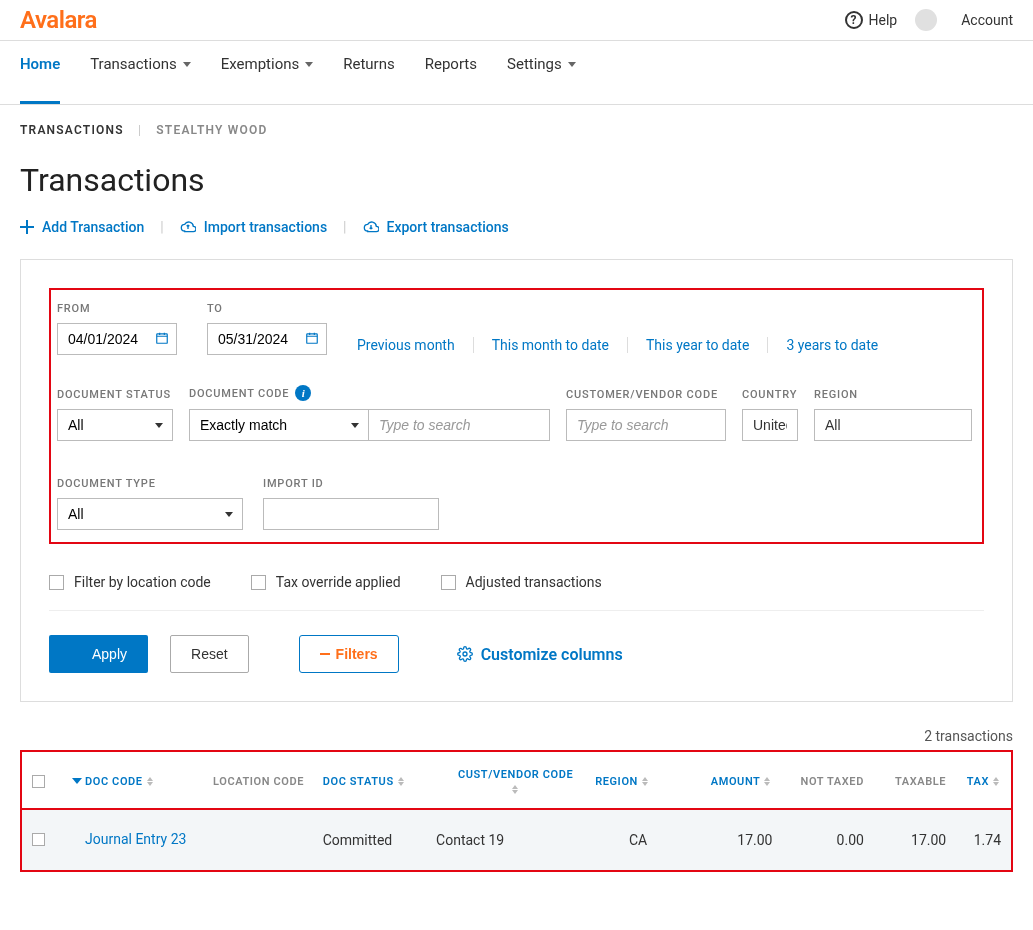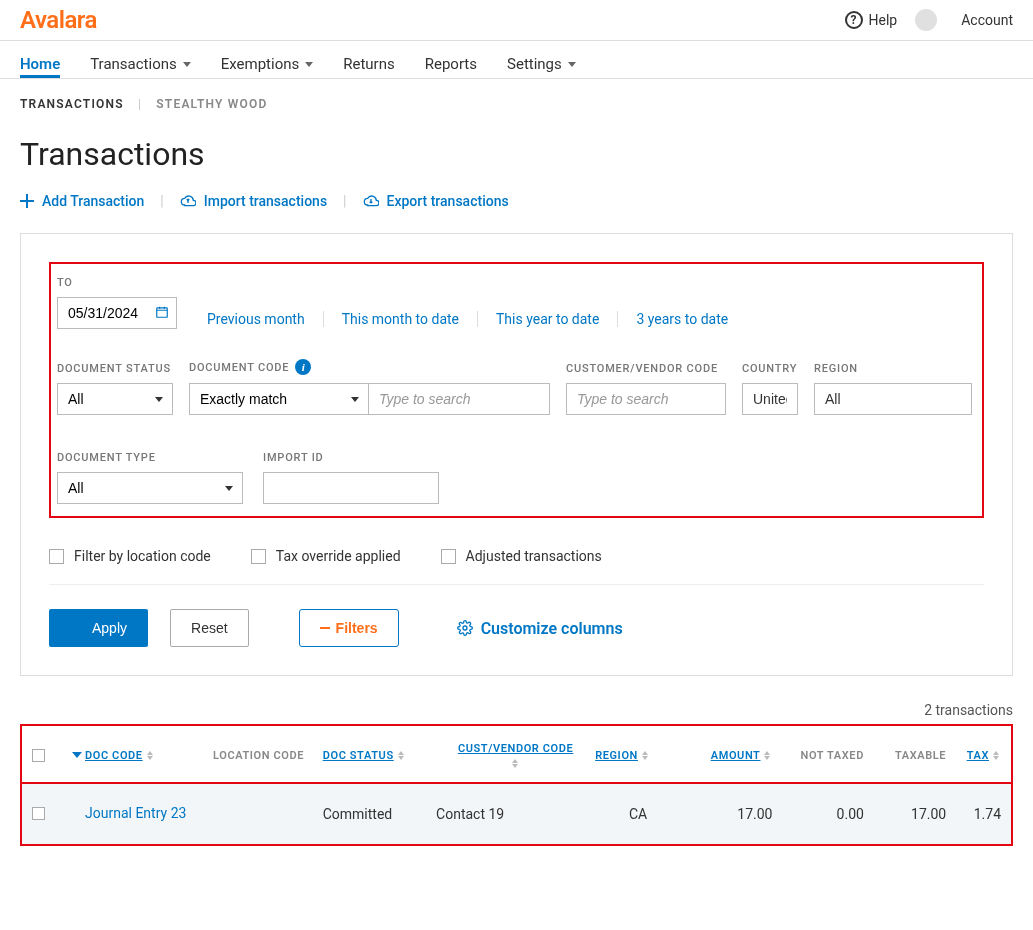--- a/index.html
+++ b/index.html
@@ -7,21 +7,21 @@
   body { width:1033px; }
   .topbar { display:flex; align-items:center; justify-content:space-between; padding:6px 20px; border-bottom:1px solid #ddd; }
   .logo { display:flex; align-items:center; gap:2px; }
   .logo-text { font-size:24px; font-weight:600; color:#ff6f1a; letter-spacing:-0.5px; }
   .topright { display:flex; align-items:center; gap:18px; font-size:14px; color:#333; }
   .help { display:flex; align-items:center; gap:6px; cursor:pointer; }
   .help-icon { width:18px; height:18px; display:inline-flex; align-items:center; justify-content:center; border:2px solid #333; border-radius:50%; font-size:12px; font-weight:700; }
   .account { display:flex; align-items:center; gap:24px; cursor:pointer; }
   .avatar { width:22px; height:22px; background:#e0e0e0; border-radius:50%; }
   .nav { display:flex; gap:30px; padding:0 20px; border-bottom:1px solid #ddd; }
-  .nav-item { padding:14px 0 2px; font-size:15px; color:#333; cursor:pointer; display:flex; align-items:center; gap:6px; border-bottom:3px solid transparent; }
+  .nav-item { padding:14px 0 28px; font-size:15px; color:#333; cursor:pointer; display:flex; align-items:center; gap:6px; border-bottom:3px solid transparent; }
   .nav-item.active { color:#0077c5; font-weight:600; border-bottom-color:#0077c5; }
   .caret-down { width:0; height:0; border-left:4px solid transparent; border-right:4px solid transparent; border-top:5px solid #666; display:inline-block; }
   .breadcrumb { padding:18px 20px 0; font-size:12px; letter-spacing:1.2px; color:#888; font-weight:600; }
   .breadcrumb .b-main { color:#333; }
   .breadcrumb .b-sep { margin:0 10px; color:#ccc; }
   .page-title { font-size:32px; font-weight:400; padding:24px 20px 20px; color:#222; }
   .actionbar { display:flex; align-items:center; gap:0; padding:0 20px 24px; font-size:14px; }
   .actionbar .action { color:#0077c5; display:flex; align-items:center; gap:8px; cursor:pointer; font-weight:500; }
   .actionbar .asep { margin:0 16px; color:#ccc; }
   .icon-plus { width:14px; height:14px; position:relative; }
@@ -57,21 +57,21 @@
   .btn-primary { background:#0077c5; color:#fff;padding-left:42px; }
   .btn-default { background:#fff; border:1px solid #aaa; color:#333; }
   .btn-filters { background:#fff; border:1px solid #0077c5; color:#ff6f1a; display:flex; align-items:center; gap:6px; font-weight:600; border-radius:3px; }
   .minus { width:10px; height:2px; background:#ff6f1a; display:inline-block; }
   .customize { color:#0077c5; font-weight:600; display:flex; align-items:center; gap:8px; cursor:pointer; margin-left:36px; }
   .gear { width:16px; height:16px; }
   .count { text-align:right; padding:26px 20px 6px; font-size:14px; color:#555; }
   .table-wrap { margin:0 20px; border:2px solid #e30613; }
   .thead { display:flex; align-items:center; padding:16px 10px; font-size:11px; letter-spacing:0.6px; color:#888; font-weight:600; }
   .thead .th { display:flex; align-items:center; gap:4px; }
-  .thead .th.sortable { color:#0077c5; cursor:pointer;text-decoration:underline; }
+  .thead .th.sortable { color:#0077c5; cursor:pointer; }
   .sort-icon { width:8px; display:flex; flex-direction:column; gap:1px; }
   .sort-icon span { width:0;height:0;border-left:3px solid transparent;border-right:3px solid transparent; }
   .sort-icon .up { border-bottom:4px solid #bbb; }
   .sort-icon .dn { border-top:4px solid #bbb; }
   .tchk { width:40px; display:flex; align-items:center; }
   .c-caret { width:18px; height:18px; display:inline-flex; align-items:center; justify-content:center; cursor:pointer; }
   .c-caret::after { content:''; width:0;height:0;border-left:5px solid transparent;border-right:5px solid transparent;border-top:6px solid #0077c5; }
   .col-doc{width:140px;} .col-loc{width:120px;} .col-stat{width:124px;} .col-cust{width:174px;flex-direction:column;} .col-reg{width:94px;} .col-amt{width:100px;text-align:right;justify-content:flex-end;} .col-nt{width:100px;text-align:right;justify-content:flex-end;} .col-tax{width:90px;text-align:right;justify-content:flex-end;} .col-taxv{width:60px;text-align:right;justify-content:flex-end;}
   .trow { display:flex; align-items:center; padding:20px 10px; background:#f3f6f8; font-size:14px; color:#333; border-top:2px solid #e30613; margin-top:-2px; }
   .trow .td { }
@@ -148,20 +148,30 @@
         <path d="M12 15V9m0 6l-2-2m2 2l2-2"></path>
       </svg>
     <span>Export transactions</span>
   </div>
 </div>
 
 <div class="filter-panel">
   <div class="redbox">
     <div class="frow">
       <div class="field">
+        <span class="flabel">FROM</span>
+        <div class="date-input">
+          <input type="text" value="04/01/2024" style="">
+          <svg class="cal-icon" viewBox="0 0 24 24" fill="none" stroke="#0077c5" stroke-width="2">
+              <rect x="3" y="5" width="18" height="16" rx="1"></rect>
+              <path d="M3 9h18M8 3v4M16 3v4"></path>
+            </svg>
+        </div>
+      </div>
+      <div class="field">
         <span class="flabel">TO</span>
         <div class="date-input">
           <input type="text" value="05/31/2024" style="">
           <svg class="cal-icon" viewBox="0 0 24 24" fill="none" stroke="#0077c5" stroke-width="2">
               <rect x="3" y="5" width="18" height="16" rx="1"></rect>
               <path d="M3 9h18M8 3v4M16 3v4"></path>
             </svg>
         </div>
       </div>
       <div class="quicklinks" id="quicklinks">

